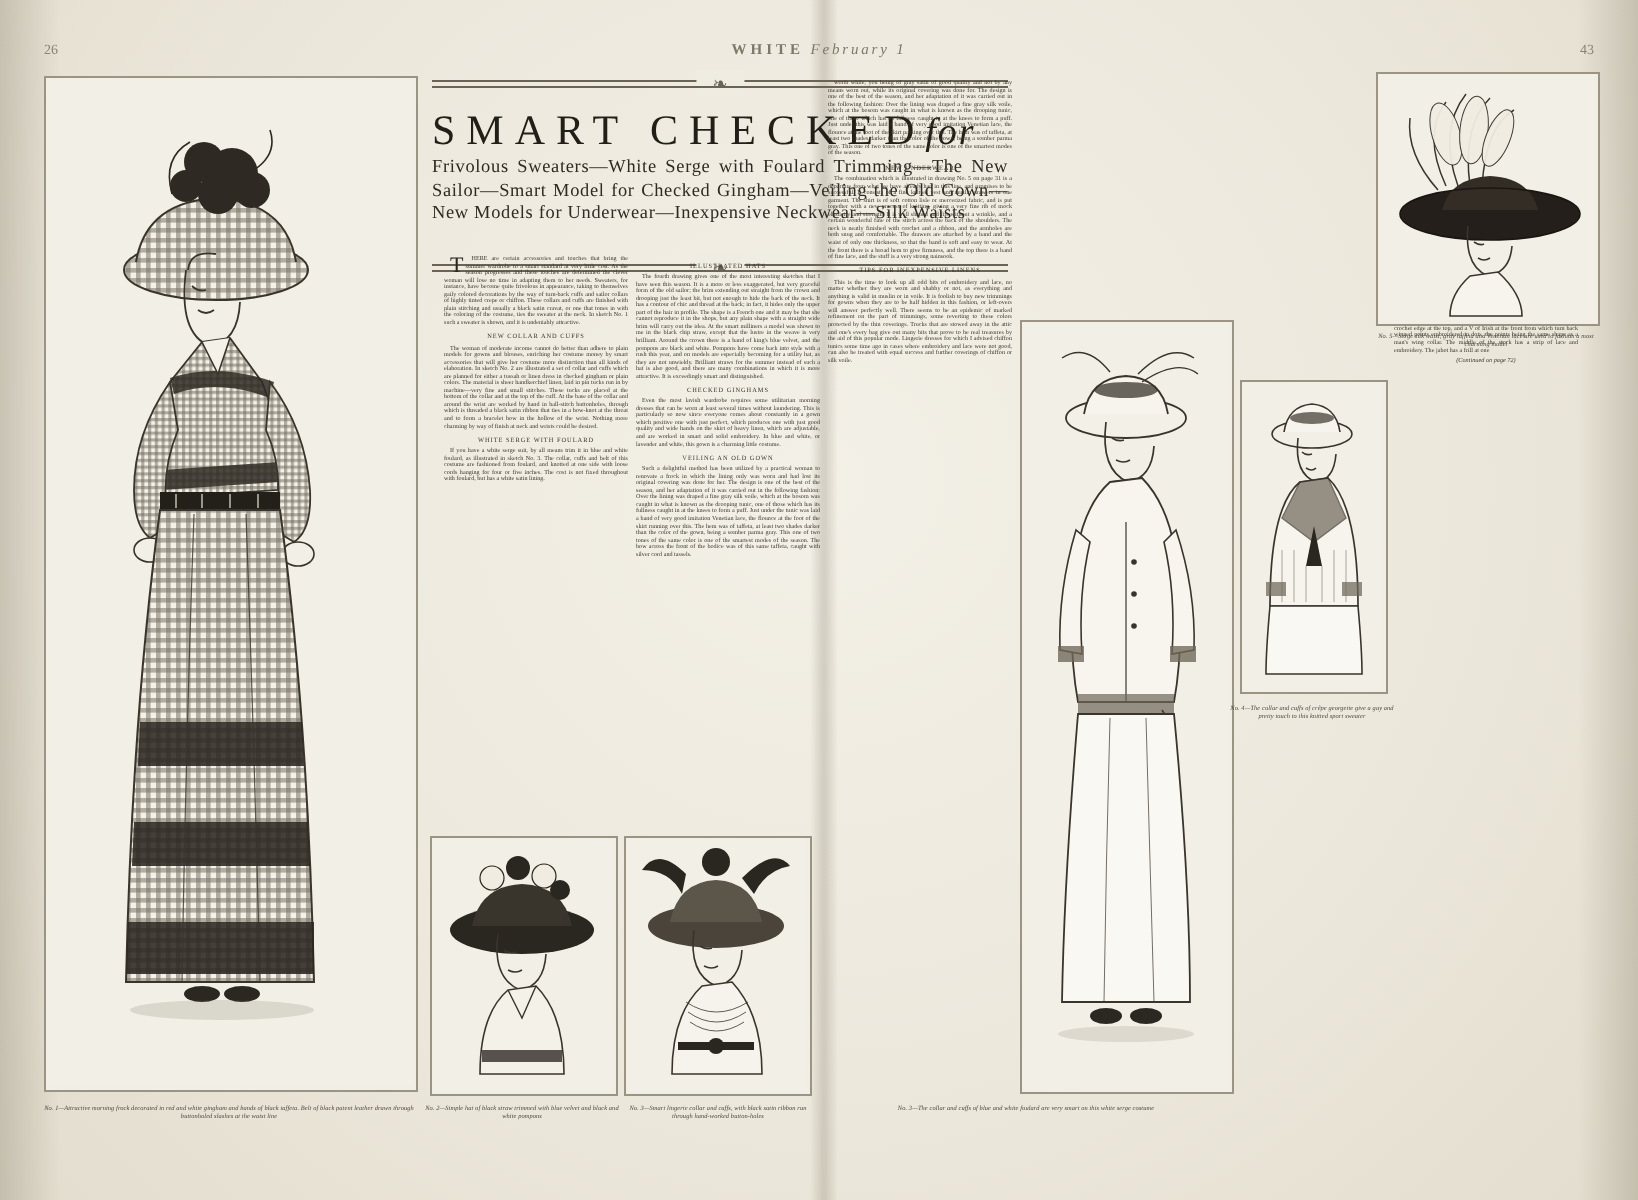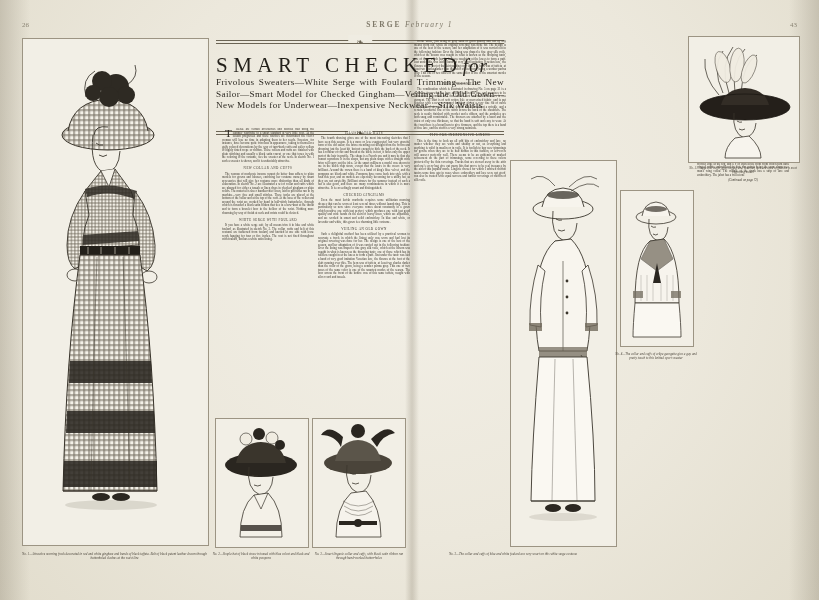--- a/index.html
+++ b/index.html
@@ -69,21 +69,21 @@
 
 <div class="page">
 
   <div class="gutter"></div>
   <div class="edgeshade l"></div>
   <div class="edgeshade r"></div>
 
   <div class="folio l">26</div>
   <div class="folio r">43</div>
   <div class="runhead">
-    <b>SERGE</b>
+    <b>WHITE</b>
     <span>February 1</span>
   </div>
 
   <div class="frame" style="left:22px;top:38px;width:185px;height:506px;">
     <div class="illo" style="left:0;top:0;width:183px;height:504px;">
       <svg width="183" height="504" viewBox="0 0 183 504">
         <defs>
           <pattern id="gingham" width="5" height="5" patternUnits="userSpaceOnUse">
             <rect width="5" height="5" fill="#f4f1e8"></rect>
             <rect width="5" height="2.3" fill="#7b7468" opacity=".55"></rect>

